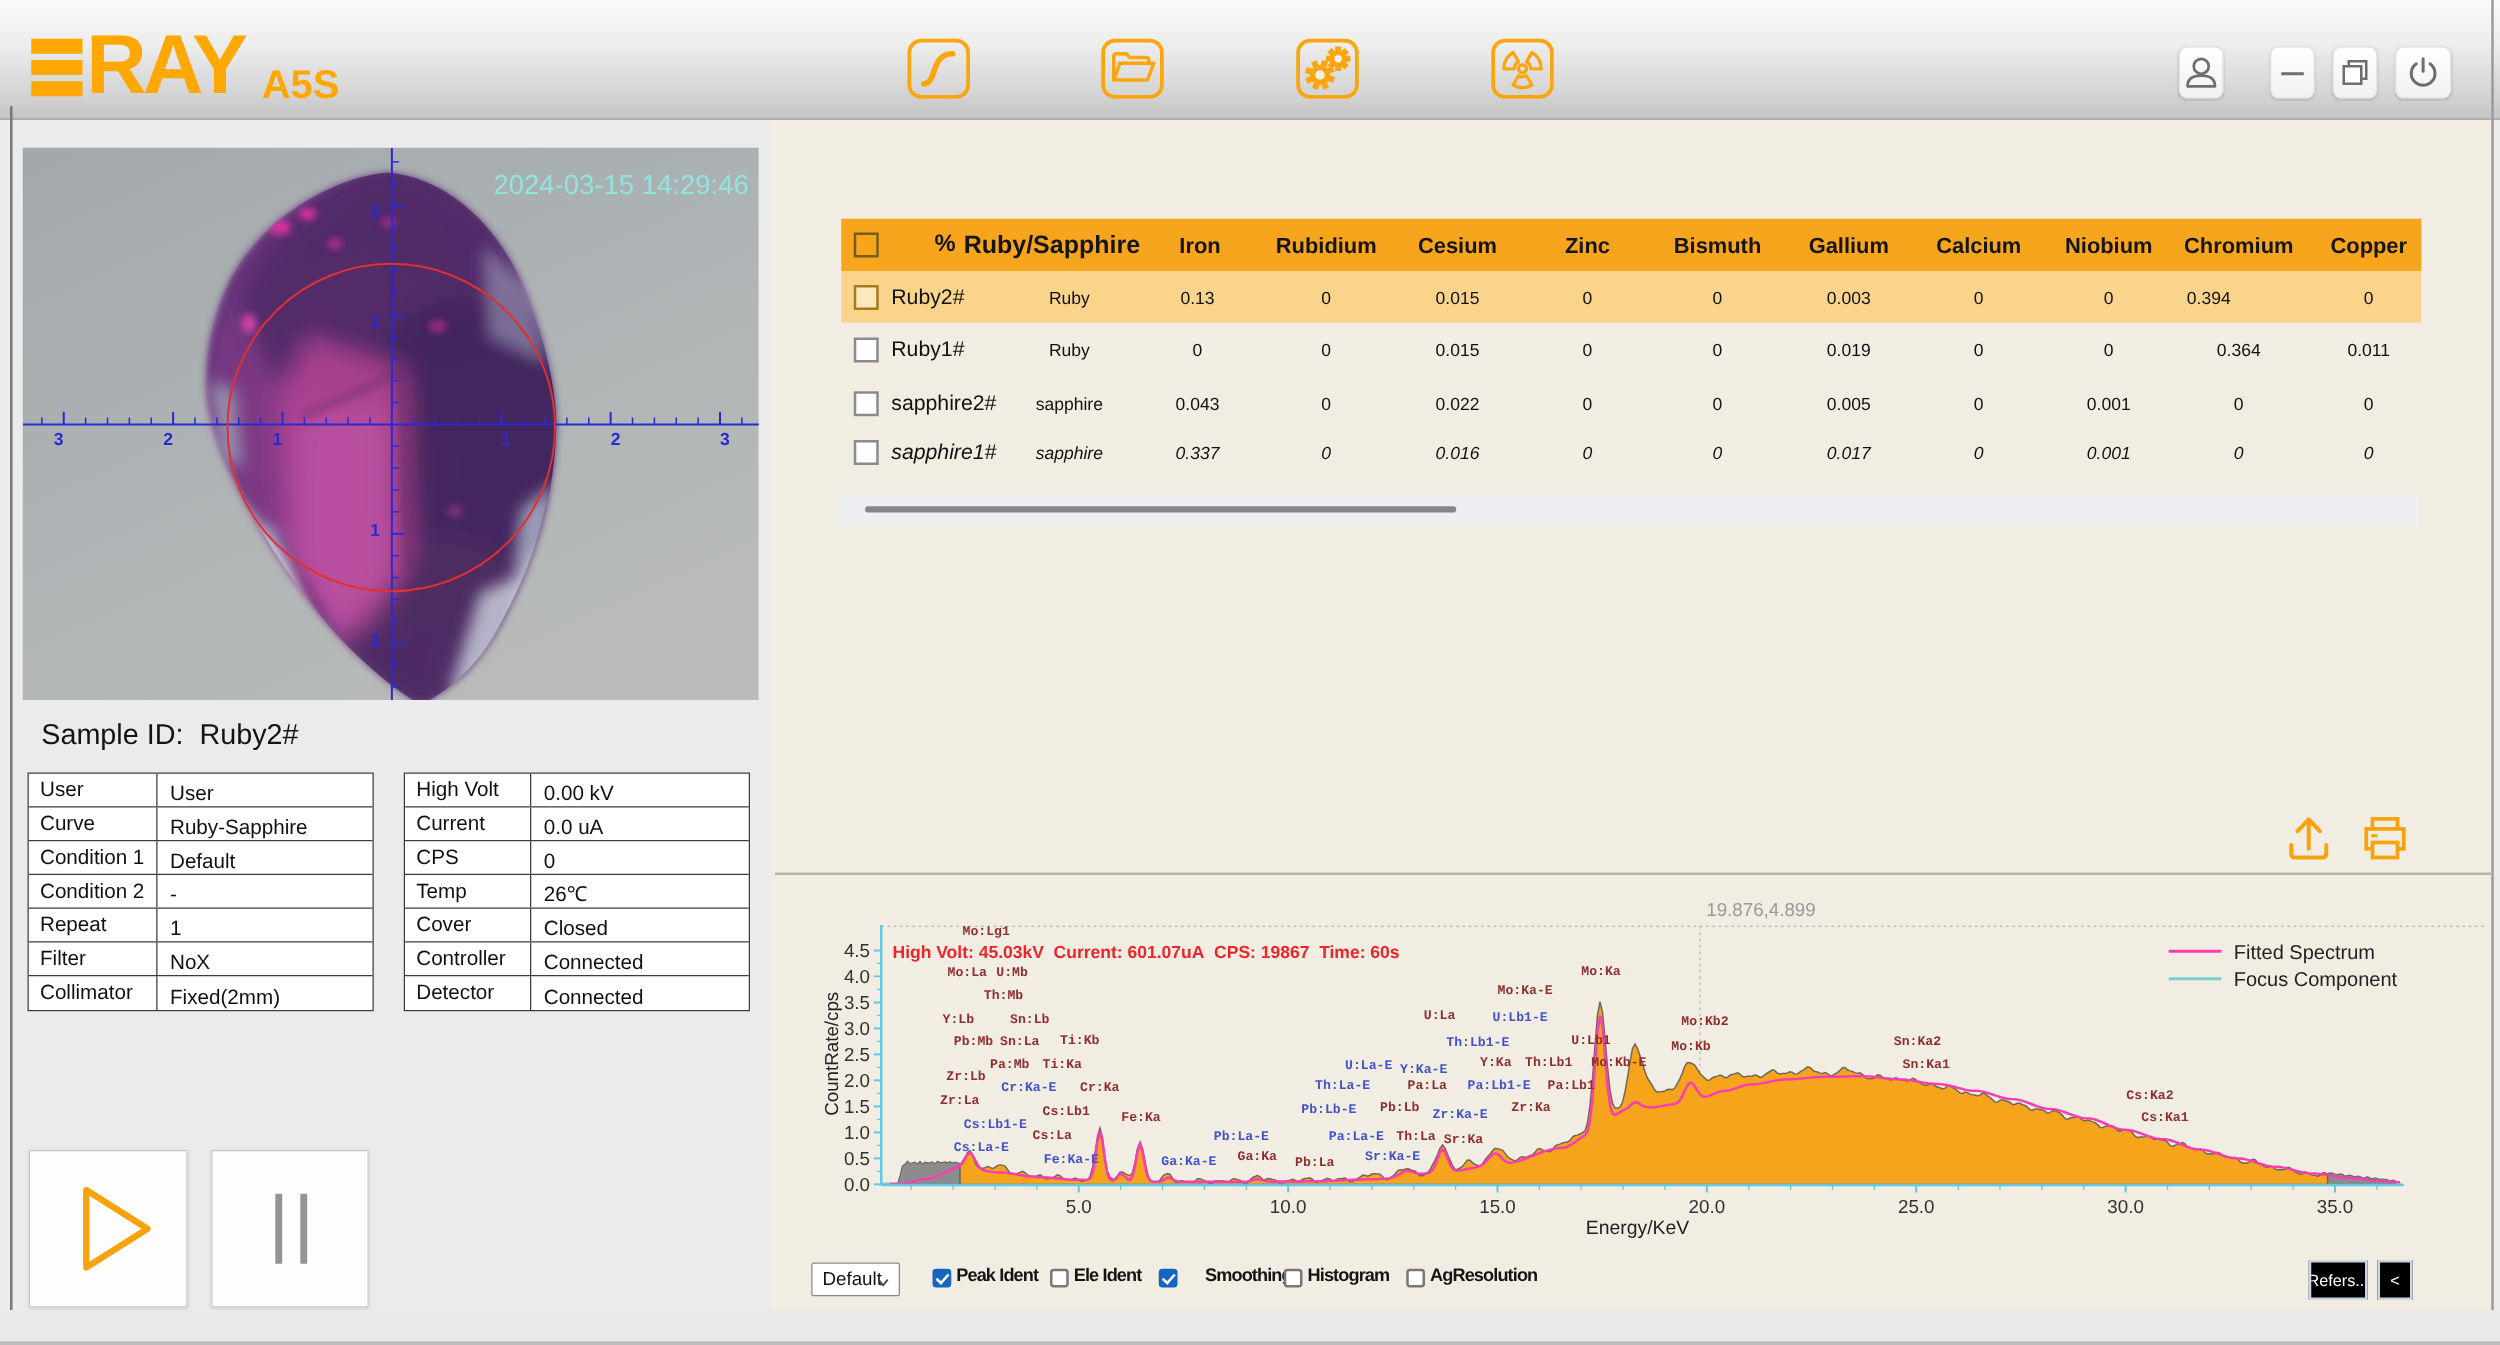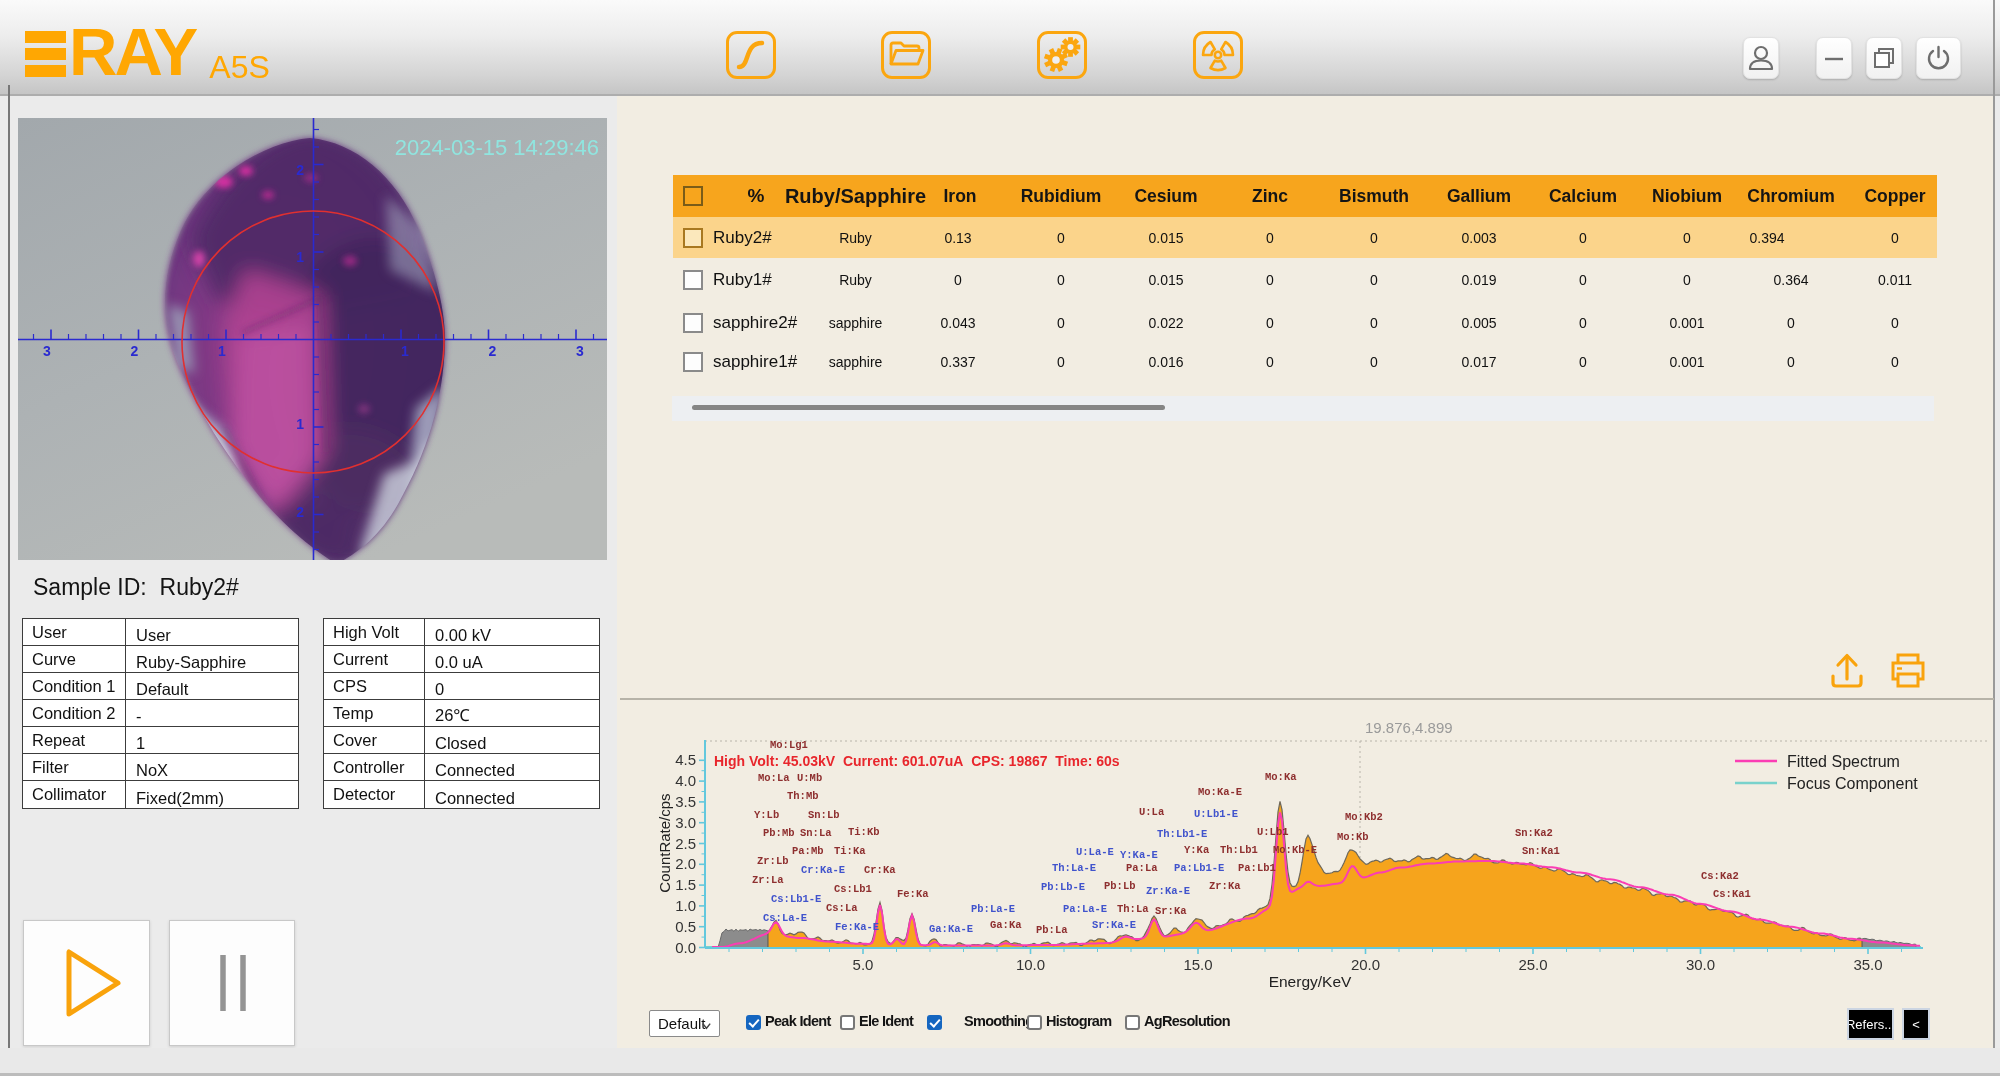--- a/index.html
+++ b/index.html
@@ -4,21 +4,21 @@
 html,body{width:2000px;height:1076px;overflow:hidden}
 body{font-family:"Liberation Sans",sans-serif;background:#ebebeb}
 #app{position:relative;width:2000px;height:1076px;background:#ebebeb;overflow:hidden}
 #header{position:absolute;left:0;top:0;width:2000px;height:96px;
  background:linear-gradient(#fafafa 0%,#ededed 38%,#d4d4d4 80%,#c5c5c5 100%);
  border-bottom:2px solid #adadad}
 .logo{position:absolute;left:22px;top:18px;display:flex;align-items:flex-end}
 .logotxt{font-weight:700;font-size:67px;line-height:68px;color:#ffa702;letter-spacing:-3px}
 .ebars{display:inline-block;width:41px;height:46px;position:relative;margin:0 3px 9px 3px;align-self:flex-end}
 .ebars div{position:absolute;left:0;width:41px;height:12px;background:#ffa702}
-.a5s{font-size:32px;color:#ffa702;margin:0 0 3px 14px;line-height:32px;font-weight:400}
+.a5s{font-size:32px;color:#ffa702;margin:0 0 3px 14px;line-height:32px;font-weight:700}
 .hicon{position:absolute;top:31px;width:50px;height:48px;border:3px solid #fba60f;border-radius:11px}
 .wbtn{position:absolute;top:37px;width:36px;height:42px;background:linear-gradient(#ffffff,#f1f1f1);border-radius:7px;border:1px solid #e2e2e2;box-shadow:0 1px 2px rgba(0,0,0,0.18)}
 #borderL{position:absolute;left:8px;top:85px;width:2px;height:988px;background:#777}
 #borderR{position:absolute;left:1993px;top:0px;width:2px;height:1073px;background:#9a9a9a}
 #camera{position:absolute;left:18px;top:118px;width:589px;height:442px}
 #sampleid{position:absolute;left:33px;top:574px;font-size:23px;color:#141414}
 .ptable{position:absolute;background:#fff;border:1px solid #3c3c3c}
 .ptable .row{display:flex;border-bottom:1px solid #3c3c3c;height:27px;align-items:flex-end}
 .ptable .row:last-child{border-bottom:none}
 .ptable .c1{border-right:1px solid #3c3c3c;height:100%;display:flex;align-items:center;padding-left:9px;font-size:16.5px;color:#111}
@@ -324,21 +324,21 @@
     <div id="pausebtn"><svg width="124" height="124" viewBox="0 0 124 124">
         <g stroke="#949494" stroke-width="5.5">
           <line x1="53" y1="34" x2="53" y2="90"></line>
           <line x1="73" y1="34" x2="73" y2="90"></line>
         </g>
       </svg></div>
     <div id="dtable">
       <div id="dhead">
         <div class="cbx" style="border-color:#7a5c18;margin-left:10px"></div>
         <span class="hcell" style="position:absolute;left:63px;width:40px;font-size:19px">%</span>
-        <span class="hcell" style="position:absolute;left:110px;width:145px;font-size:20px">Ruby/Sapphire</span>
+        <span class="hcell" style="position:absolute;left:96px;width:145px;font-size:20px">Ruby/Sapphire</span>
         <span class="hcell" style="position:absolute;left:235px;width:104px">Iron</span>
         <span class="hcell" style="position:absolute;left:336px;width:104px">Rubidium</span>
         <span class="hcell" style="position:absolute;left:441px;width:104px">Cesium</span>
         <span class="hcell" style="position:absolute;left:545px;width:104px">Zinc</span>
         <span class="hcell" style="position:absolute;left:649px;width:104px">Bismuth</span>
         <span class="hcell" style="position:absolute;left:754px;width:104px">Gallium</span>
         <span class="hcell" style="position:absolute;left:858px;width:104px">Calcium</span>
         <span class="hcell" style="position:absolute;left:962px;width:104px">Niobium</span>
         <span class="hcell" style="position:absolute;left:1066px;width:104px">Chromium</span>
         <span class="hcell" style="position:absolute;left:1170px;width:104px">Copper</span>
@@ -381,21 +381,21 @@
         <span class="ncell" style="position:absolute;left:336px;width:104px">0</span>
         <span class="ncell" style="position:absolute;left:441px;width:104px">0.022</span>
         <span class="ncell" style="position:absolute;left:545px;width:104px">0</span>
         <span class="ncell" style="position:absolute;left:649px;width:104px">0</span>
         <span class="ncell" style="position:absolute;left:754px;width:104px">0.005</span>
         <span class="ncell" style="position:absolute;left:858px;width:104px">0</span>
         <span class="ncell" style="position:absolute;left:962px;width:104px">0.001</span>
         <span class="ncell" style="position:absolute;left:1066px;width:104px">0</span>
         <span class="ncell" style="position:absolute;left:1170px;width:104px">0</span>
       </div>
-      <div class="drow" style="top:166px;">
+      <div class="drow" style="top:166px;font-style:italic;">
         <div class="cbx" style="margin-left:10px;border-color:#8a8a8a;background:#fdfdfd;"></div>
         <span style="position:absolute;left:40px">sapphire1#</span>
         <span class="ncell" style="position:absolute;left:110px;width:145px">sapphire</span>
         <span class="ncell" style="position:absolute;left:233px;width:104px">0.337</span>
         <span class="ncell" style="position:absolute;left:336px;width:104px">0</span>
         <span class="ncell" style="position:absolute;left:441px;width:104px">0.016</span>
         <span class="ncell" style="position:absolute;left:545px;width:104px">0</span>
         <span class="ncell" style="position:absolute;left:649px;width:104px">0</span>
         <span class="ncell" style="position:absolute;left:754px;width:104px">0.017</span>
         <span class="ncell" style="position:absolute;left:858px;width:104px">0</span>

